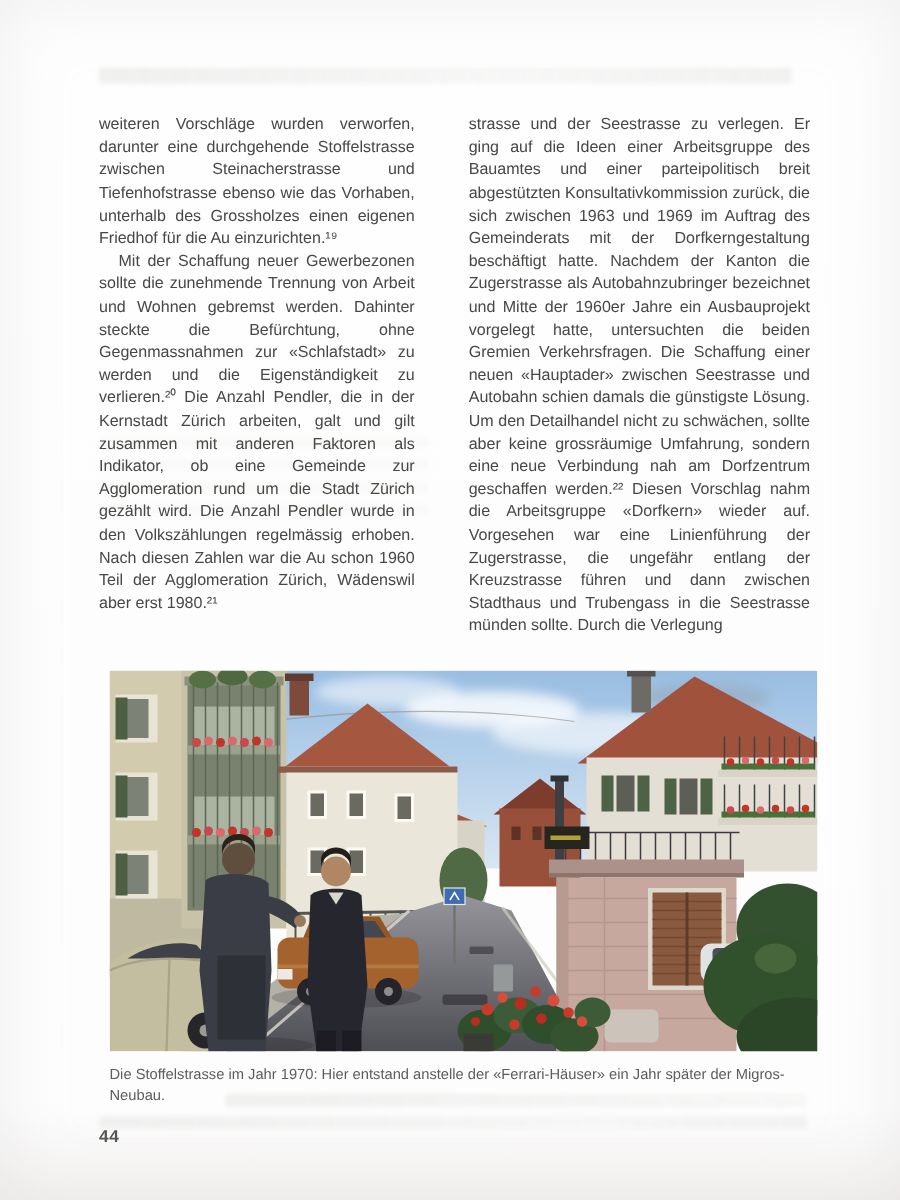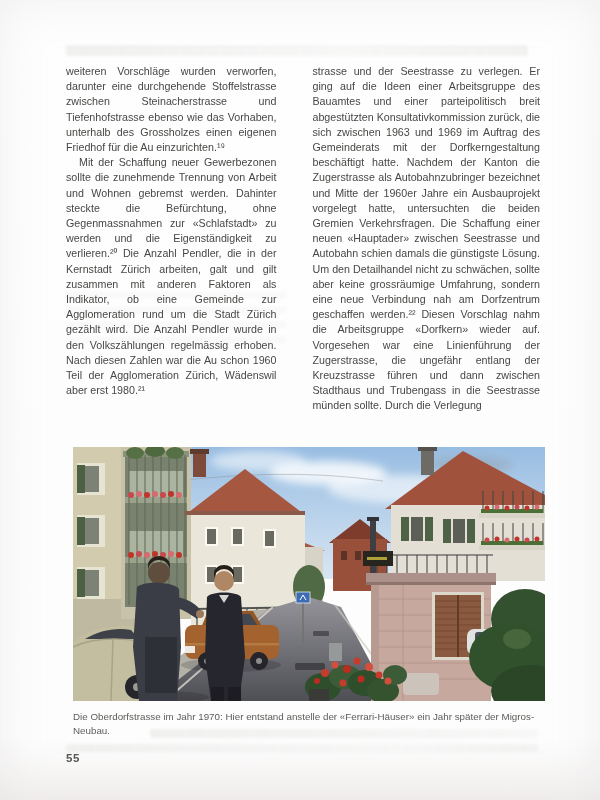--- a/index.html
+++ b/index.html
@@ -8,21 +8,21 @@
     background:#fbfafa;
     font-family:"Liberation Sans", sans-serif;
   }
   .page{
     position:relative;width:600px;height:800px;
     background:linear-gradient(180deg,#fefefe 0%,#fdfdfd 92%,#f4f2f1 100%);
     box-shadow:inset 0 0 46px rgba(205,202,200,0.28);
   }
   
   .columns{
-    position:absolute;left:66px;top:64px;width:474px;
+    position:absolute;left:66px;top:76px;width:474px;
     display:flex;gap:12px;
   }
   .col{color:#474745;font-size:10.7px;line-height:15.2px;text-align:justify;hyphens:auto;}
   .col-left{width:222px;}
   .col-right{width:240px;margin-left:24px;}
   .col p{margin:0;}
   .col p.ind{text-indent:13px;}
   
   figure.photo{position:absolute;left:73px;top:447px;width:472px;height:254px;margin:0;overflow:hidden;}
   figure.photo svg{display:block;}
@@ -375,20 +375,20 @@
         <circle cx="151" cy="134" r="10" fill="#b08764"></circle>
         <path d="M141,132 A10,10 0 0 1 161,132 L161,126 A10,8 0 0 0 141,126 Z" fill="#241e18"></path>
         <path d="M134,150 C138,144 164,144 168,150 L172,210 L166,254 L138,254 L132,210 Z" fill="#26262e"></path>
         <polygon points="146,148 156,148 151,156" fill="#d8d8d0"></polygon>
         <rect x="138" y="240" width="13" height="14" fill="#1c1c22"></rect>
         <rect x="155" y="240" width="13" height="14" fill="#1c1c22"></rect>
       </g>
     </svg>
   </figure>
 
-  <figcaption class="caption">Die Oberdorfstrasse im Jahr 1970: Hier entstand anstelle der «Ferrari-Häuser» ein Jahr später der Migros-Neubau.</figcaption>
+  <figcaption class="caption">Die Stoffelstrasse im Jahr 1970: Hier entstand anstelle der «Ferrari-Häuser» ein Jahr später der Migros-Neubau.</figcaption>
 
   <div class="ghost ghost-caption1"></div>
   <div class="ghost ghost-caption2"></div>
 
-  <div class="folio">55</div>
+  <div class="folio">44</div>
 
 </div>
 
 </body></html>

